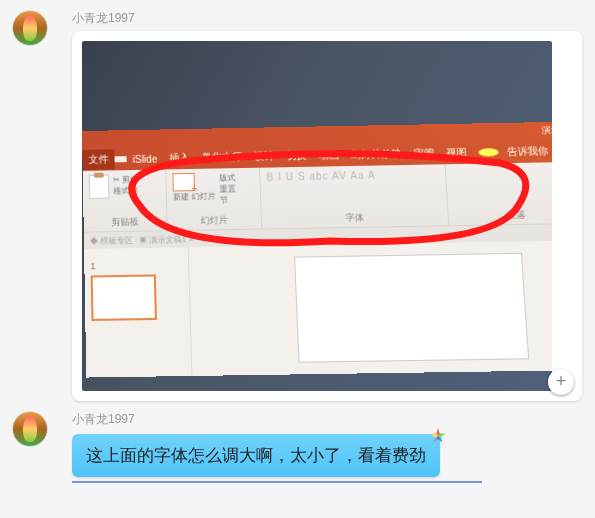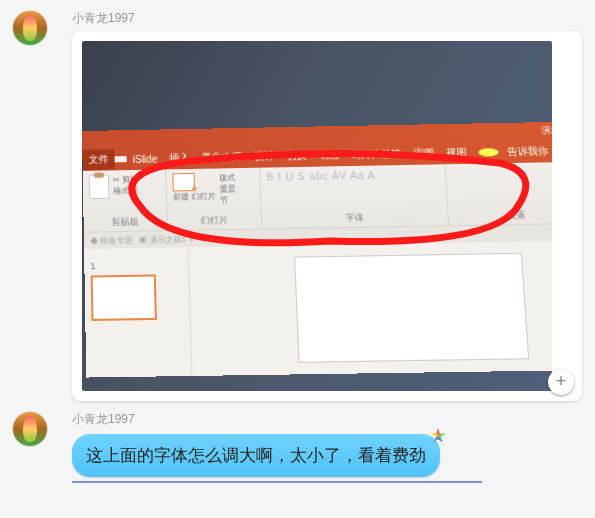--- a/index.html
+++ b/index.html
@@ -94,21 +94,21 @@
   .annot svg{ width:100%; height:100%; overflow:visible;}
   .zoom-btn{
     position:absolute; right:8px; bottom:6px; width:26px; height:26px;
     background:#fff; border-radius:50%; box-shadow:0 1px 3px rgba(0,0,0,.4);
     color:#888; font-size:18px; text-align:center; line-height:24px;
   }
   .text-bubble{
     display:inline-block;
     background: linear-gradient(180deg,#70d2ff,#4fc3f7);
     color:#222; font-size:17px; padding:10px 14px;
-    border-radius:18px; position:relative; margin-top:2px;
+    border-radius:6px; position:relative; margin-top:2px;
     box-shadow: 0 1px 2px rgba(0,0,0,.15);
   }
   .text-bubble::before{
     content:""; position:absolute; left:-6px; top:12px;
     border:6px solid transparent; border-right-color:#62ccff;
   }
   .pin{
     position:absolute; right:-6px; top:-6px; width:16px; height:16px;
     background: conic-gradient(#f55,#5f5,#55f,#ff5,#f55);
     clip-path: polygon(50% 0,61% 35%,98% 35%,68% 57%,79% 91%,50% 70%,21% 91%,32% 57%,2% 35%,39% 35%);

